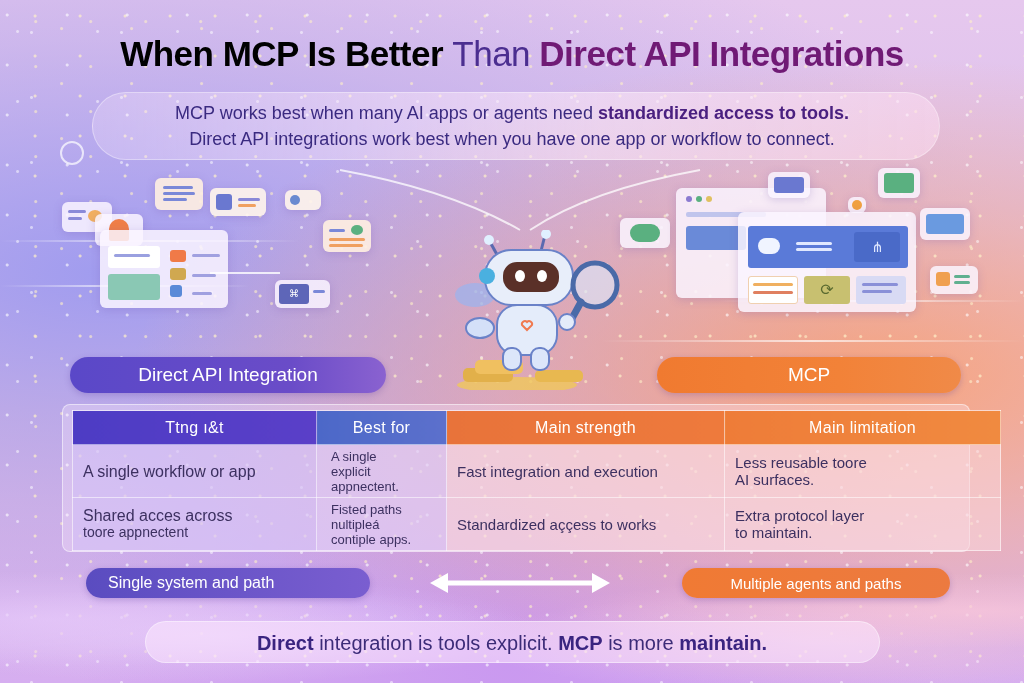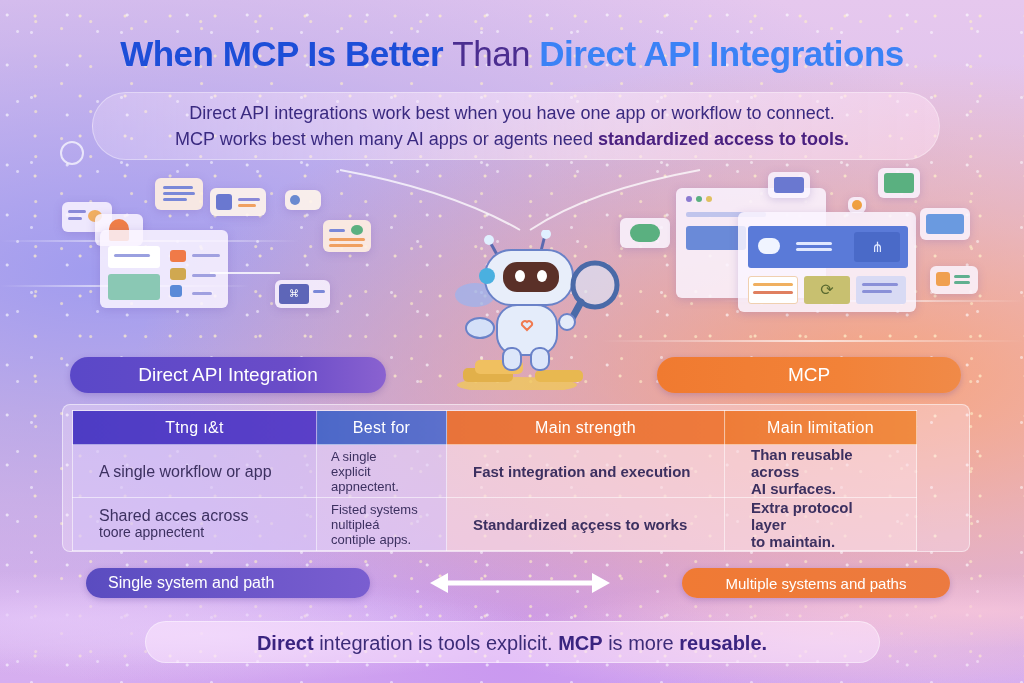--- a/index.html
+++ b/index.html
@@ -36,23 +36,23 @@
       radial-gradient(ellipse at 95% 55%, rgba(250,200,220,0.7) 0%, transparent 30%),
       radial-gradient(ellipse at 80% 75%, rgba(240,200,235,0.6) 0%, transparent 30%);
   }
 
   
   .title {
     position: absolute; top: 34px; left: 0; width: 1024px;
     text-align: center; font-size: 35px; font-weight: bold; letter-spacing: -0.5px;
     white-space: nowrap;
   }
-  .title .t1 { color: #1d4ed8; }
+  .title .t1 { color: #000000; }
   .title .t2 { color: #4b2e90; font-weight: normal; }
-  .title .t3 { color: #3b82f6; }
+  .title .t3 { color: #701a75; }
 
   .subtitle-box {
     position: absolute; top: 92px; left: 92px; width: 848px; height: 68px;
     border-radius: 34px;
     background: linear-gradient(90deg, rgba(255,235,255,0.25), rgba(255,235,250,0.55) 60%, rgba(255,225,245,0.5));
     border: 1px solid rgba(255,255,255,0.35);
   }
   .subtitle {
     position: absolute; top: 100px; left: 0; width: 1024px; text-align: center;
     font-size: 18px; color: #3a2a80; line-height: 26px;
@@ -82,31 +82,31 @@
   
   .table-wrap {
     position: absolute; left: 62px; top: 404px; width: 908px; height: 148px;
     border-radius: 8px; background: rgba(255,240,255,0.3); border: 1px solid rgba(255,255,255,0.5);
   }
   table {
     position: absolute; left: 72px; top: 410px; border-collapse: collapse; table-layout: fixed;
   }
   th, td { border: 1px solid rgba(255,255,255,0.55); }
   th { height: 34px; color: #fff; font-size: 16px; font-weight: normal; letter-spacing: 0.3px; }
-  td { color: #3c3060; font-size: 15px; padding: 0 26px; vertical-align: middle; line-height: 17px; }
+  td { color: #3c3060; font-size: 15px; padding: 0 10px; vertical-align: middle; line-height: 17px; }
   td.small { font-size: 13px; line-height: 15px; padding: 0 14px; }
-  .c1 { width: 244px; margin-top: 40px; } .c2 { width: 130px; } .c3 { width: 278px; } .c4 { width: 192px; }
+  .c1 { width: 244px; margin-top: 40px; } .c2 { width: 130px; } .c3 { width: 278px; } .c4 { width: 276px; }
   th.c1 { background: linear-gradient(90deg, #4d3cc4, #5a3fc8); }
   th.c2 { background: linear-gradient(90deg, #4c68c8, #5c70cc); text-align: center; }
   th.c3 { background: linear-gradient(90deg, #e8733a, #ee7a3c); }
   th.c4 { background: linear-gradient(90deg, #ee7c38, #f08a40); }
   tr.r1 td, tr.r2 td { height: 53px; }
   td.lv { background: rgba(210,190,245,0.55); }
   td.lv2 { background: rgba(220,200,245,0.55); }
-  td.or { background: rgba(250,215,220,0.55); font-weight: bold; }
+  td.or { background: rgba(250,215,220,0.55); }
   td.c1 { font-size: 16px; }
   td.c1 .l2 { font-size: 14px; }
 
   
   .pill-sm-left { left: 86px; top: 568px; width: 284px; height: 30px; font-size: 16px;
     background: linear-gradient(90deg, #5a4cc0, #7a5ed0); justify-content: flex-start; padding-left: 22px; }
   .pill-sm-right { left: 682px; top: 568px; width: 268px; height: 30px; font-size: 15px;
     background: linear-gradient(90deg, #f07a34, #ec7a40); }
   .arrow { position: absolute; left: 430px; top: 572px; width: 180px; height: 22px; }
 
@@ -133,22 +133,22 @@
 <div style="position:absolute;left:60px;top:141px;width:24px;height:24px;border:2px solid rgba(255,255,255,0.7);border-radius:50%;"></div>
 
 <h1 class="title">
   <span class="t1">When MCP Is Better</span>
   <span class="t2">Than</span>
   <span class="t3">Direct API Integrations</span>
 </h1>
 
 <div class="subtitle-box"></div>
 <div class="subtitle">
+  <div><span>MCP works best when many AI apps or agents need </span><b>standardized access to tools.</b></div>
   <div>Direct API integrations work best when you have one app or workflow to connect.</div>
-  <div><span>MCP works best when many AI apps or agents need </span><b>standardized access to tools.</b></div>
 </div>
 
 <div>
   <div class="card" style="left:62px;top:202px;width:50px;height:30px;">
     <div class="bar" style="left:6px;top:8px;width:18px;background:#8a8ad8;"></div>
     <div class="bar" style="left:6px;top:15px;width:14px;background:#8a8ad8;"></div>
     <div class="blk" style="left:26px;top:8px;width:14px;height:12px;border-radius:50%;background:#f2b060;"></div>
   </div>
   <div class="card" style="left:155px;top:178px;width:48px;height:32px;background:rgba(255,240,225,0.9);">
     <div class="bar" style="left:8px;top:8px;width:30px;background:#7a88d8;"></div>
@@ -287,31 +287,31 @@
   <tbody>
     <tr class="r1">
       <td class="c1 lv"><span>A single workflow or app</span></td>
       <td class="c2 lv2 small">
         <div>A single</div>
         <div>explicit</div>
         <div>appnectent.</div>
       </td>
       <td class="c3 or"><span>Fast integration and execution</span></td>
       <td class="c4 or">
-        <div>Than reusable across</div>
+        <div>Less reusable toore</div>
         <div>AI surfaces.</div>
       </td>
     </tr>
     <tr class="r2">
       <td class="c1 lv">
         <div>Shared acces across</div>
         <div class="l2">toore appnectent</div>
       </td>
       <td class="c2 lv2 small">
-        <div>Fisted systems</div>
+        <div>Fisted paths</div>
         <div>nultipleá</div>
         <div>contiple apps.</div>
       </td>
       <td class="c3 or"><span>Standardized aççess to works</span></td>
       <td class="c4 or">
         <div>Extra protocol layer</div>
         <div>to maintain.</div>
       </td>
     </tr>
   </tbody>
@@ -319,19 +319,19 @@
 
 <div class="pill pill-sm-left">
     <span>Single system and path</span>
   </div>
 <svg class="arrow" viewBox="0 0 180 22">
   <line x1="14" y1="11" x2="166" y2="11" stroke="#fff" stroke-width="5"></line>
   <polygon points="0,11 18,1 18,21" fill="#fff"></polygon>
   <polygon points="180,11 162,1 162,21" fill="#fff"></polygon>
 </svg>
 <div class="pill pill-sm-right">
-    <span>Multiple systems and paths</span>
+    <span>Multiple agents and paths</span>
   </div>
 
 <div class="bottom-banner"></div>
 <div class="bottom-text">
-  <b>Direct</b><span> integration is tools explicit. </span><b>MCP</b><span> is more </span><b>reusable.</b>
+  <b>Direct</b><span> integration is tools explicit. </span><b>MCP</b><span> is more </span><b>maintain.</b>
 </div>
 
 </body></html>

